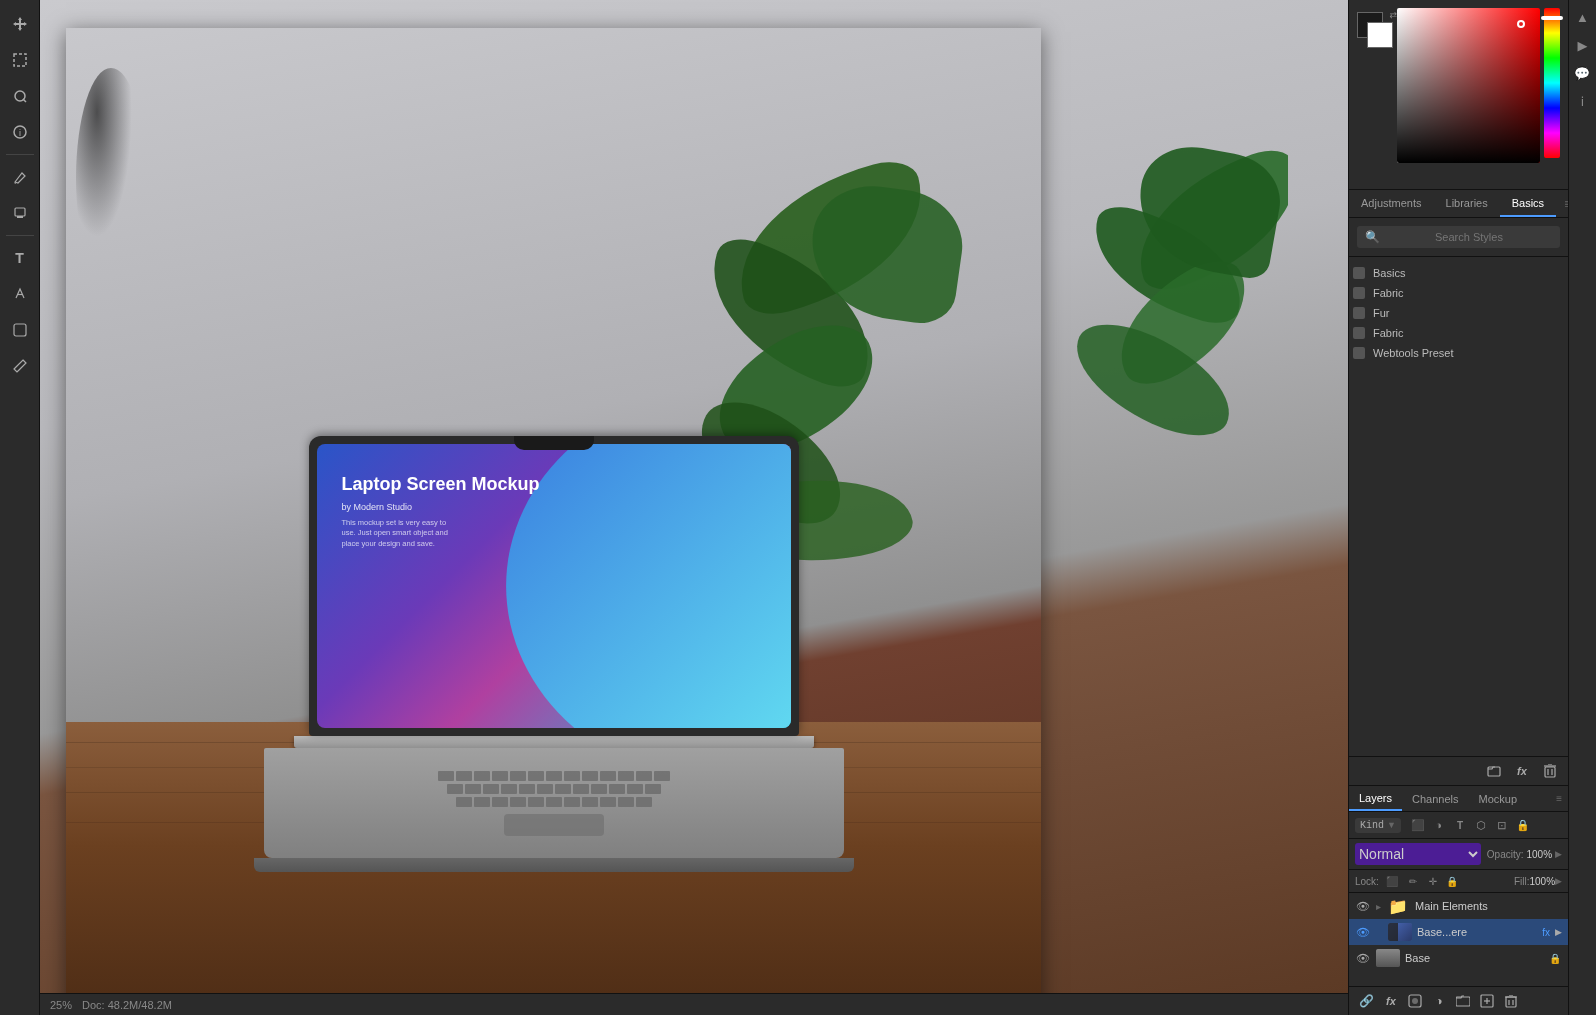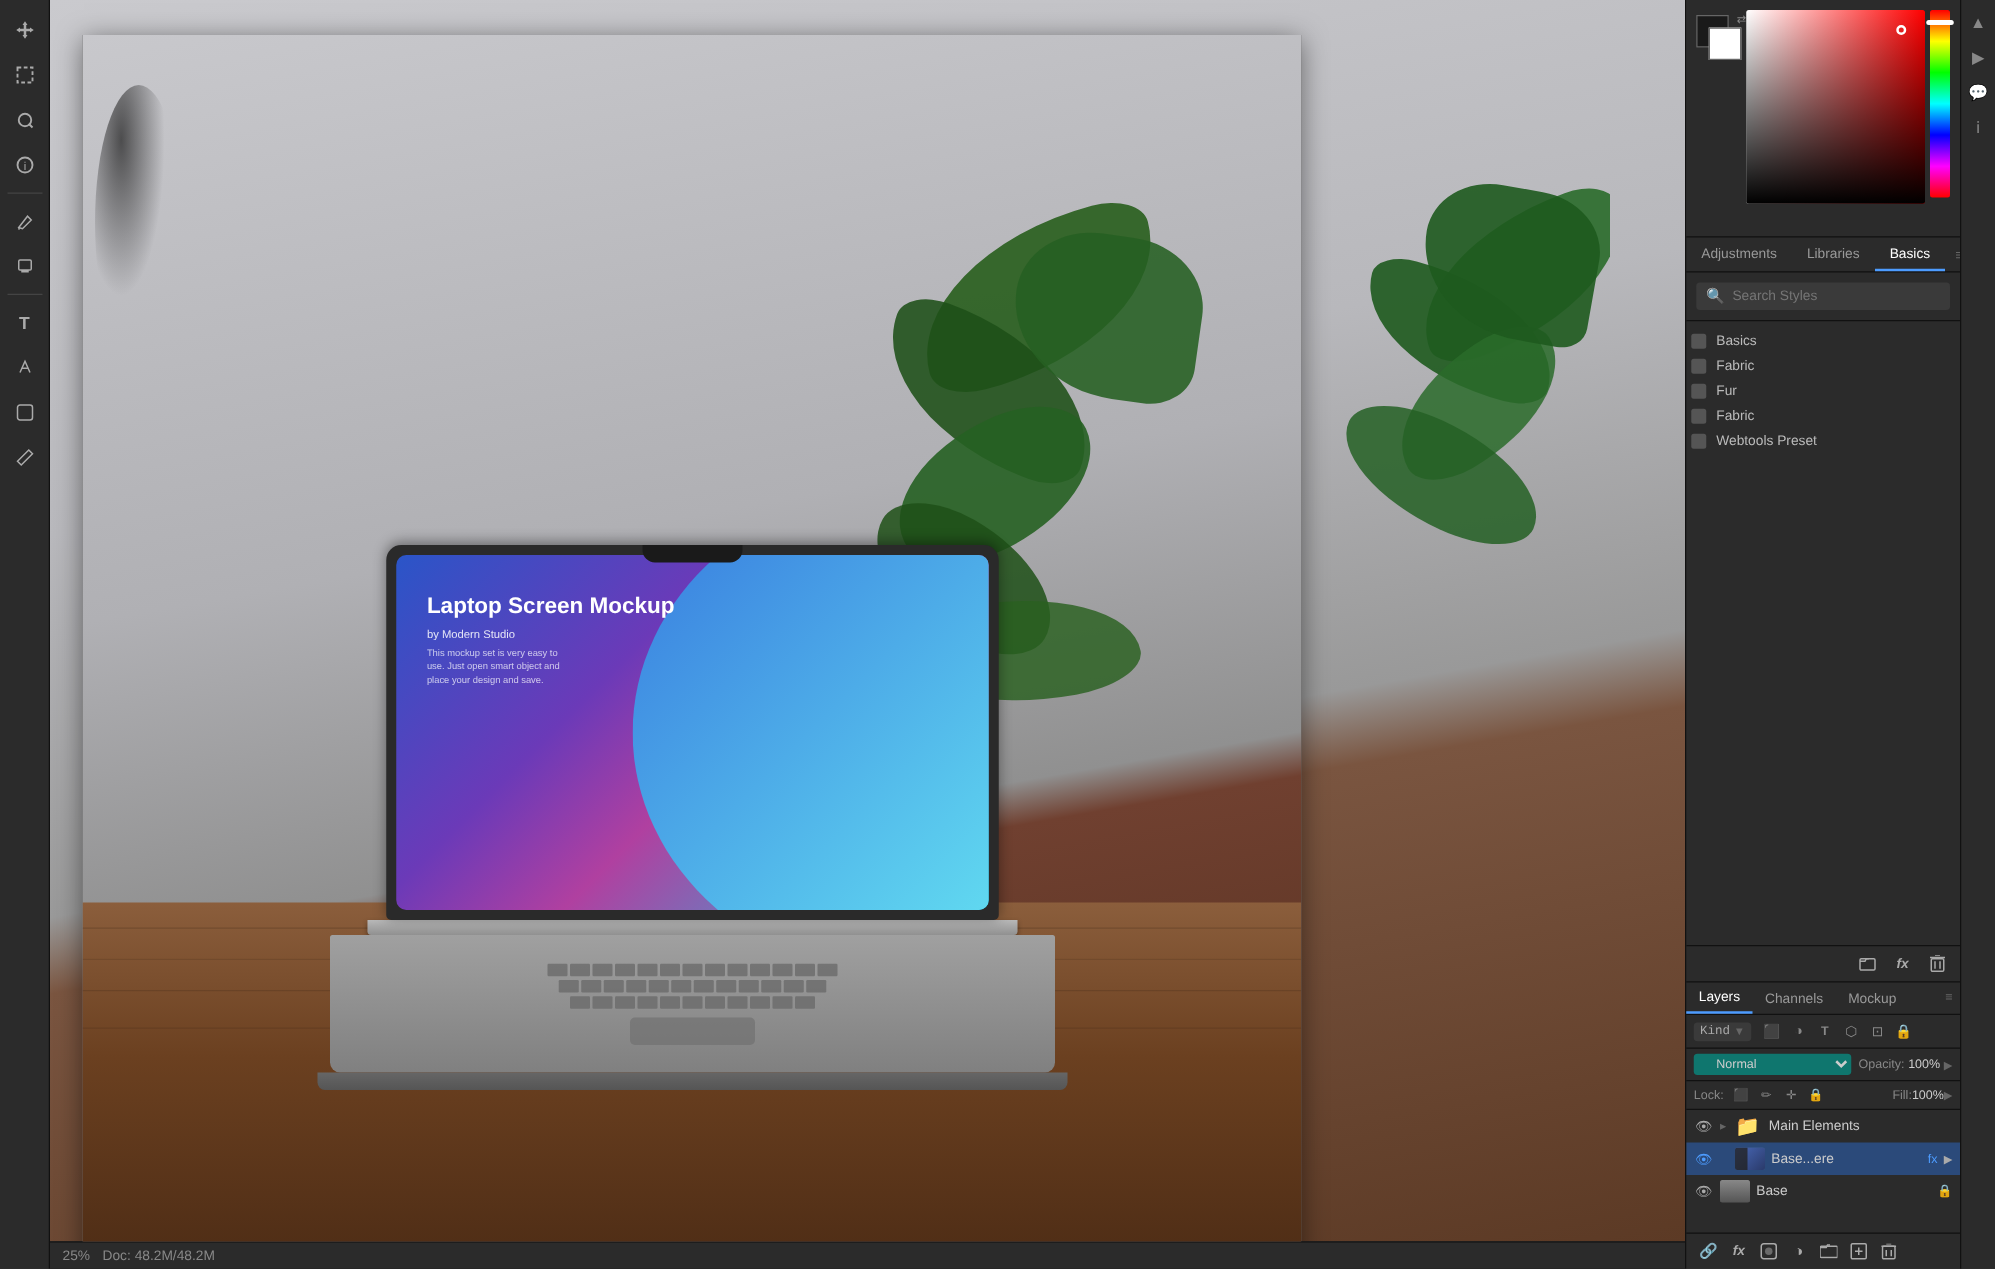--- a/index.html
+++ b/index.html
@@ -203,20 +203,21 @@
       gap: 6px;
     }
 
     .search-input-wrapper input {
       background: none;
       border: none;
       outline: none;
       color: #ccc;
       font-size: 11px;
       width: 100%;
+      text-align: center;
     }
 
     .search-icon {
       color: #888;
       font-size: 12px;
     }
 
     .styles-list {
       flex: 1;
       overflow-y: auto;
@@ -336,26 +337,26 @@
 
     .blend-mode-row {
       display: flex;
       align-items: center;
       padding: 4px 6px;
       border-bottom: 1px solid #111;
       gap: 6px;
     }
 
     .blend-select {
-      background: #0f766e;
+      background: #4c1d95;
       border: none;
       color: #ccc;
-      font-size: 10px;
+      font-size: 14px;
       border-radius: 3px;
-      padding: 2px 14px;
+      padding: 2px 0;
       cursor: pointer;
       flex: 1;
     }
 
     .opacity-control {
       display: flex;
       align-items: center;
       gap: 3px;
     }
 

